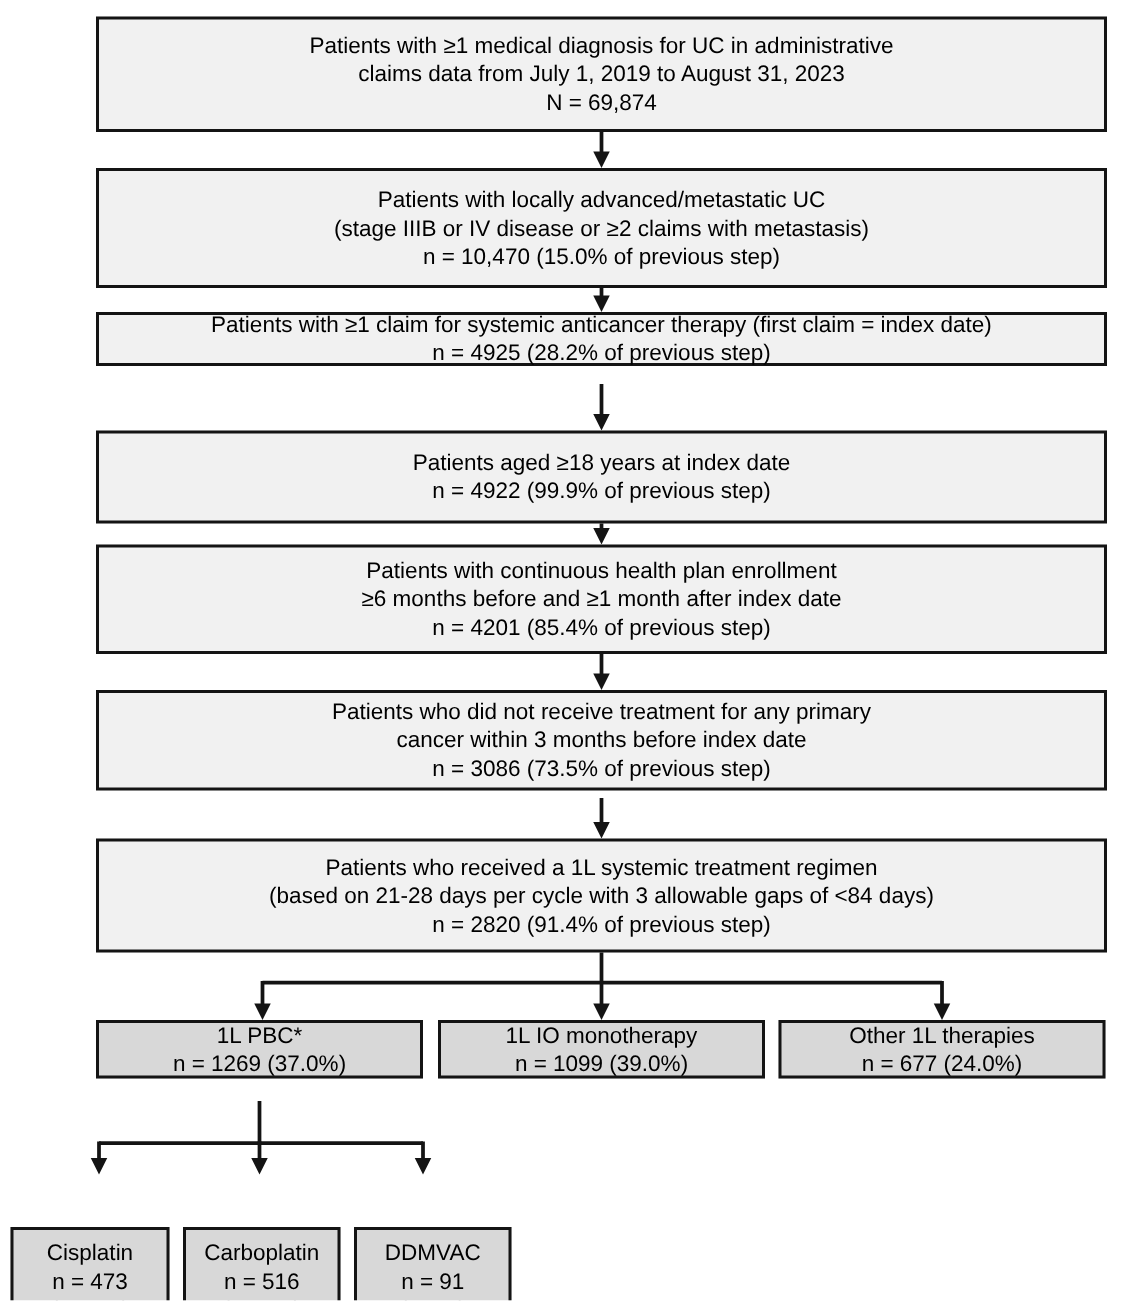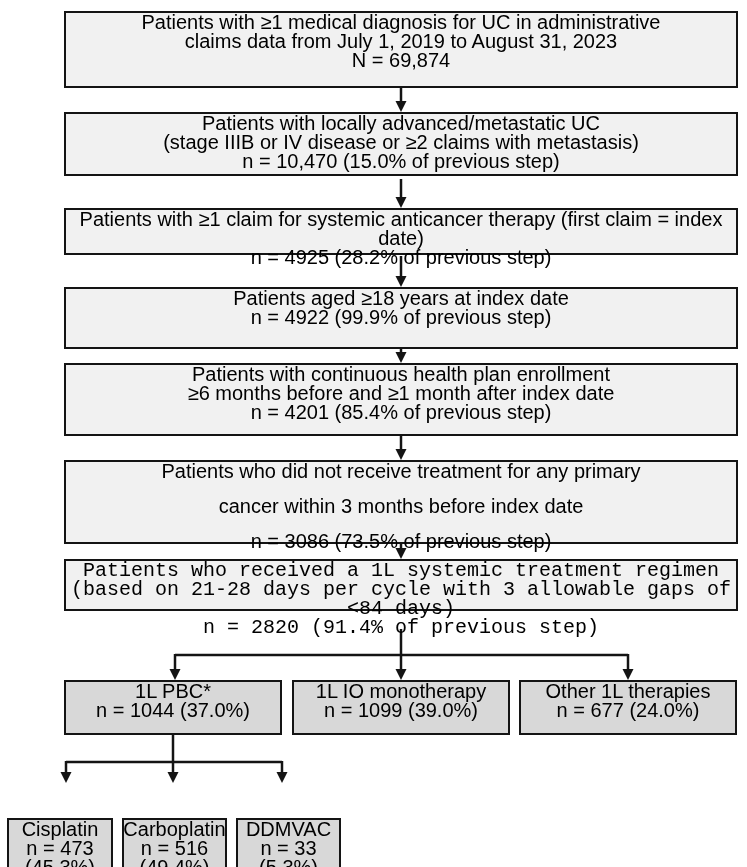--- a/index.html
+++ b/index.html
@@ -24,49 +24,50 @@
     height: 867px;
     pointer-events: none;
   }
   .box {
     position: absolute;
     box-sizing: border-box;
     border: 2px solid #141414;
     background: var(--step-fill, #f1f1f1);
     display: flex;
     flex-direction: column;
+    justify-content: center;
     align-items: center;
     text-align: center;
-    font-size: 20px;
+    font-size: 15px;
     line-height: 19px;
   }
   .step {
     left: 64px;
     width: 674px;
   }
   .branch, .leaf {
     background: var(--branch-fill, #d8d8d8);
     border-width: 2.5px;
   }
   .branch {
     top: 680px;
-    height: 55px;
+    height: 39px;
   }
   .leaf {
     top: 818px;
     height: 72px;
   }
   
   .s1 { top: 11px;  height: 77px; }
-  .s2 { top: 112px; height: 64px; }
-  .s3 { top: 208px; height: 47px; }
+  .s2 { top: 112px; height: 80px; }
+  .s3 { top: 208px; height: 36px; }
   .s4 { top: 287px; height: 62px; }
   .s5 { top: 363px; height: 73px; }
-  .s6 { top: 460px; height: 84px; gap: 16px; }
-  .s7 { top: 559px; height: 52px; font-family: Liberation Mono, monospace; }
+  .s6 { top: 460px; height: 67px; }
+  .s7 { top: 559px; height: 76px; }
   .b1 { left: 64px;  width: 218px; }
   .b2 { left: 292px; width: 218px; }
   .b3 { left: 519px; width: 218px; }
   .l1 { left: 7px;   width: 106px; }
   .l2 { left: 122px; width: 105px; }
   .l3 { left: 236px; width: 105px; }
   .connectors line {
     stroke: #141414;
     stroke-width: 2.5;
   }
@@ -165,21 +166,21 @@
   </div>
 
   <div class="box step s7">
     <div>Patients who received a 1L systemic treatment regimen</div>
     <div>(based on 21-28 days per cycle with 3 allowable gaps of &lt;84 days)</div>
     <div>n = 2820 (91.4% of previous step)</div>
   </div>
 
   <div class="box branch b1">
     <div>1L PBC*</div>
-    <div>n = 1044 (37.0%)</div>
+    <div>n = 1269 (37.0%)</div>
   </div>
 
   <div class="box branch b2">
     <div>1L IO monotherapy</div>
     <div>n = 1099 (39.0%)</div>
   </div>
 
   <div class="box branch b3">
     <div>Other 1L therapies</div>
     <div>n = 677 (24.0%)</div>
@@ -192,17 +193,17 @@
   </div>
 
   <div class="box leaf l2">
     <div>Carboplatin</div>
     <div>n = 516</div>
     <div>(49.4%)</div>
   </div>
 
   <div class="box leaf l3">
     <div>DDMVAC</div>
-    <div>n = 33</div>
+    <div>n = 91</div>
     <div>(5.3%)</div>
   </div>
 
 </div>
 
 </body></html>

